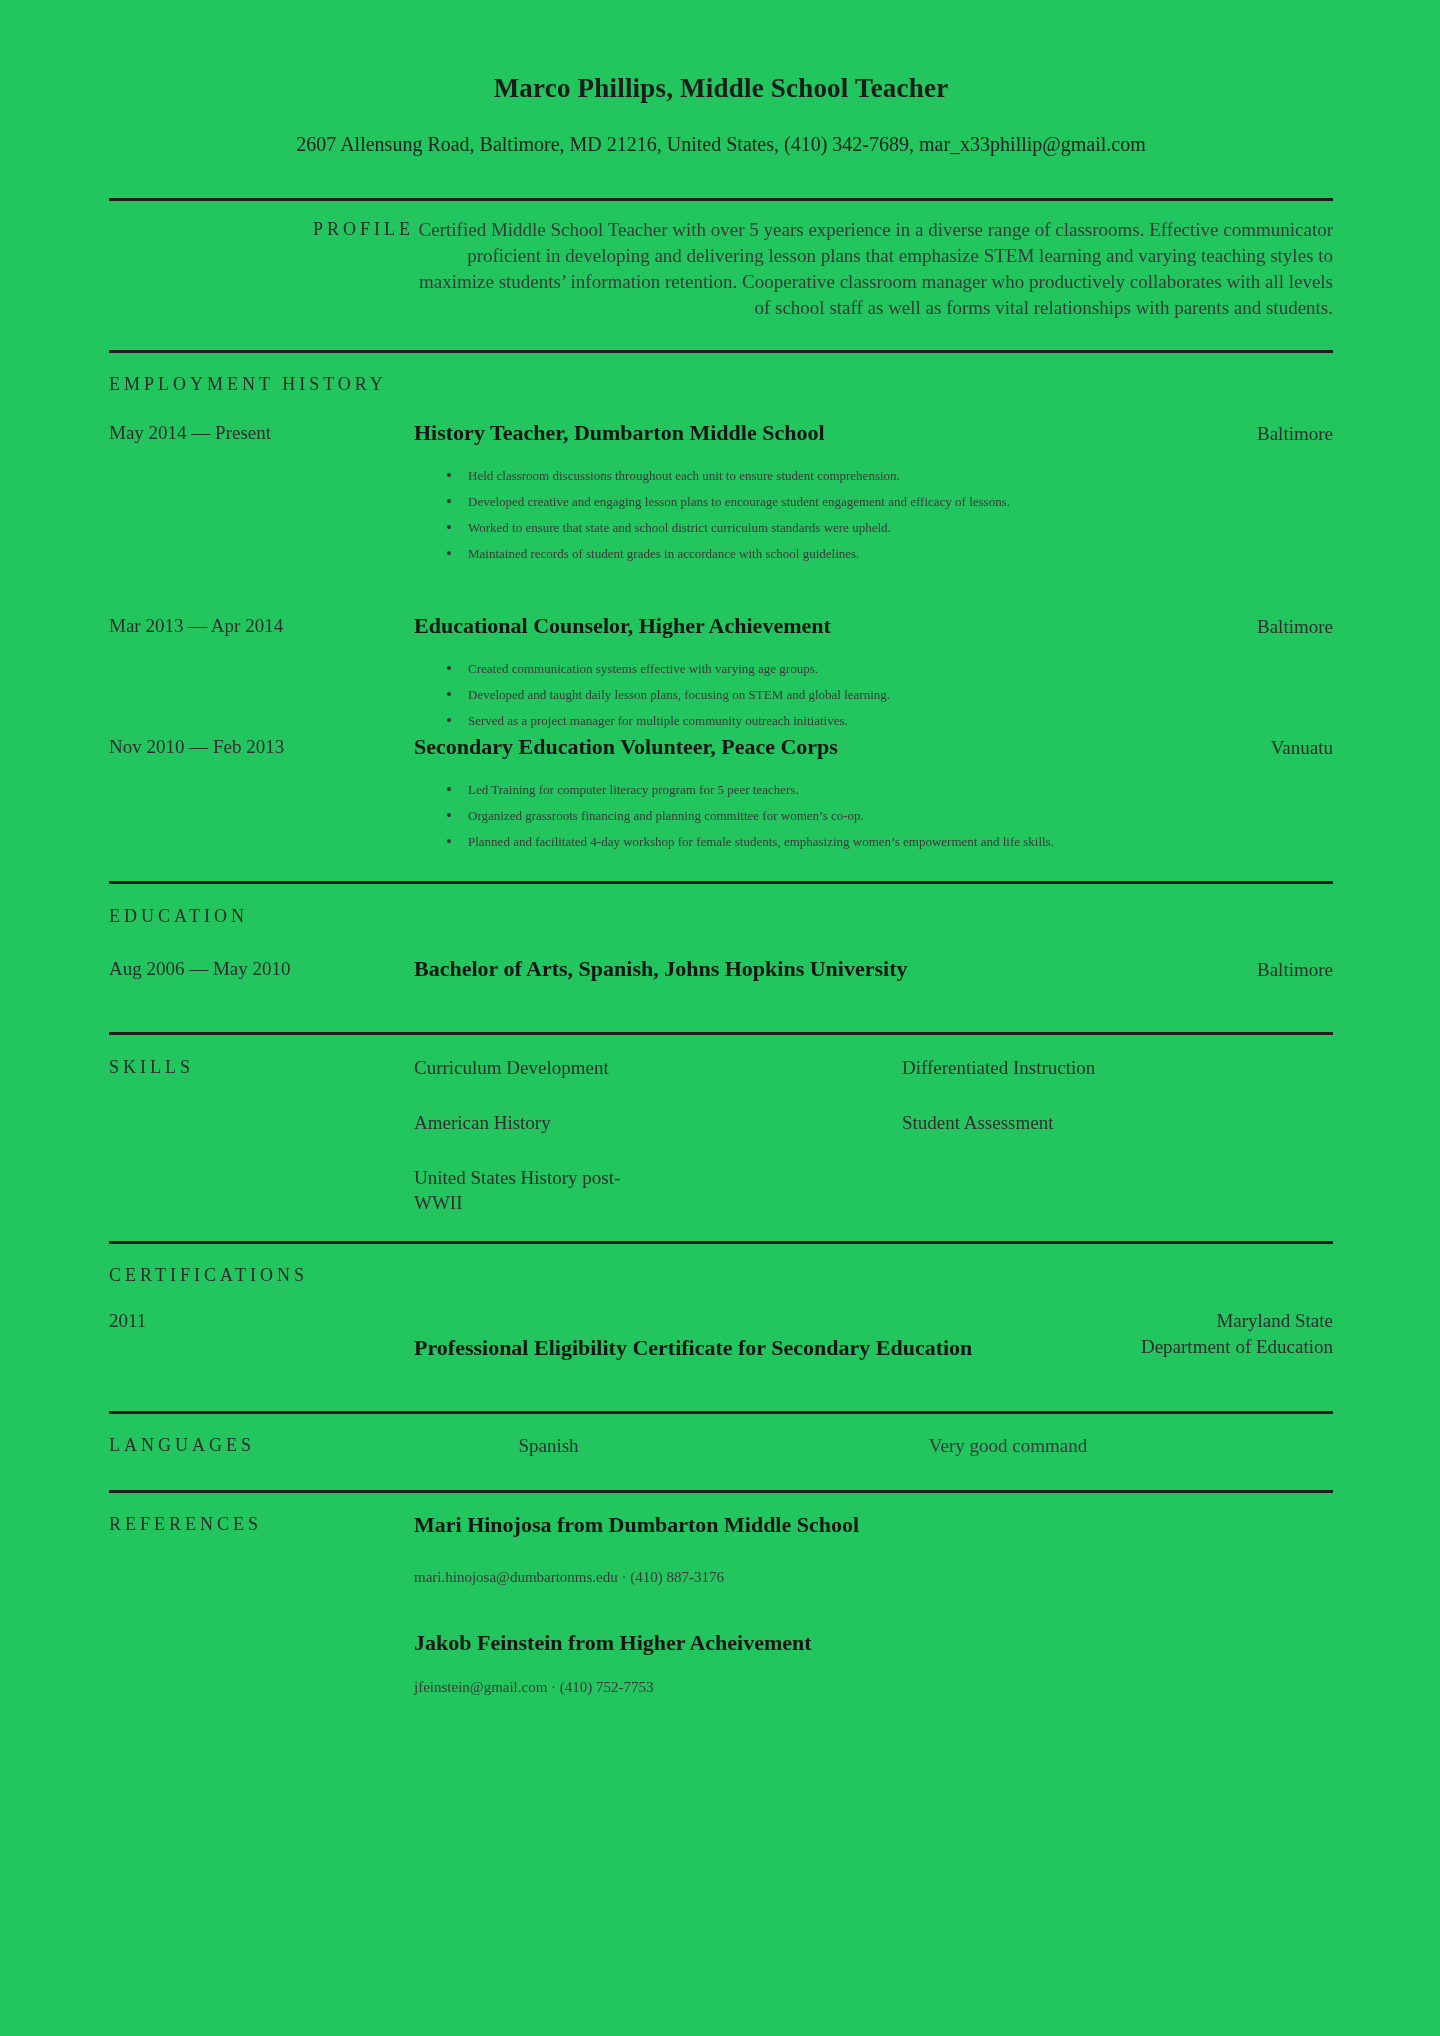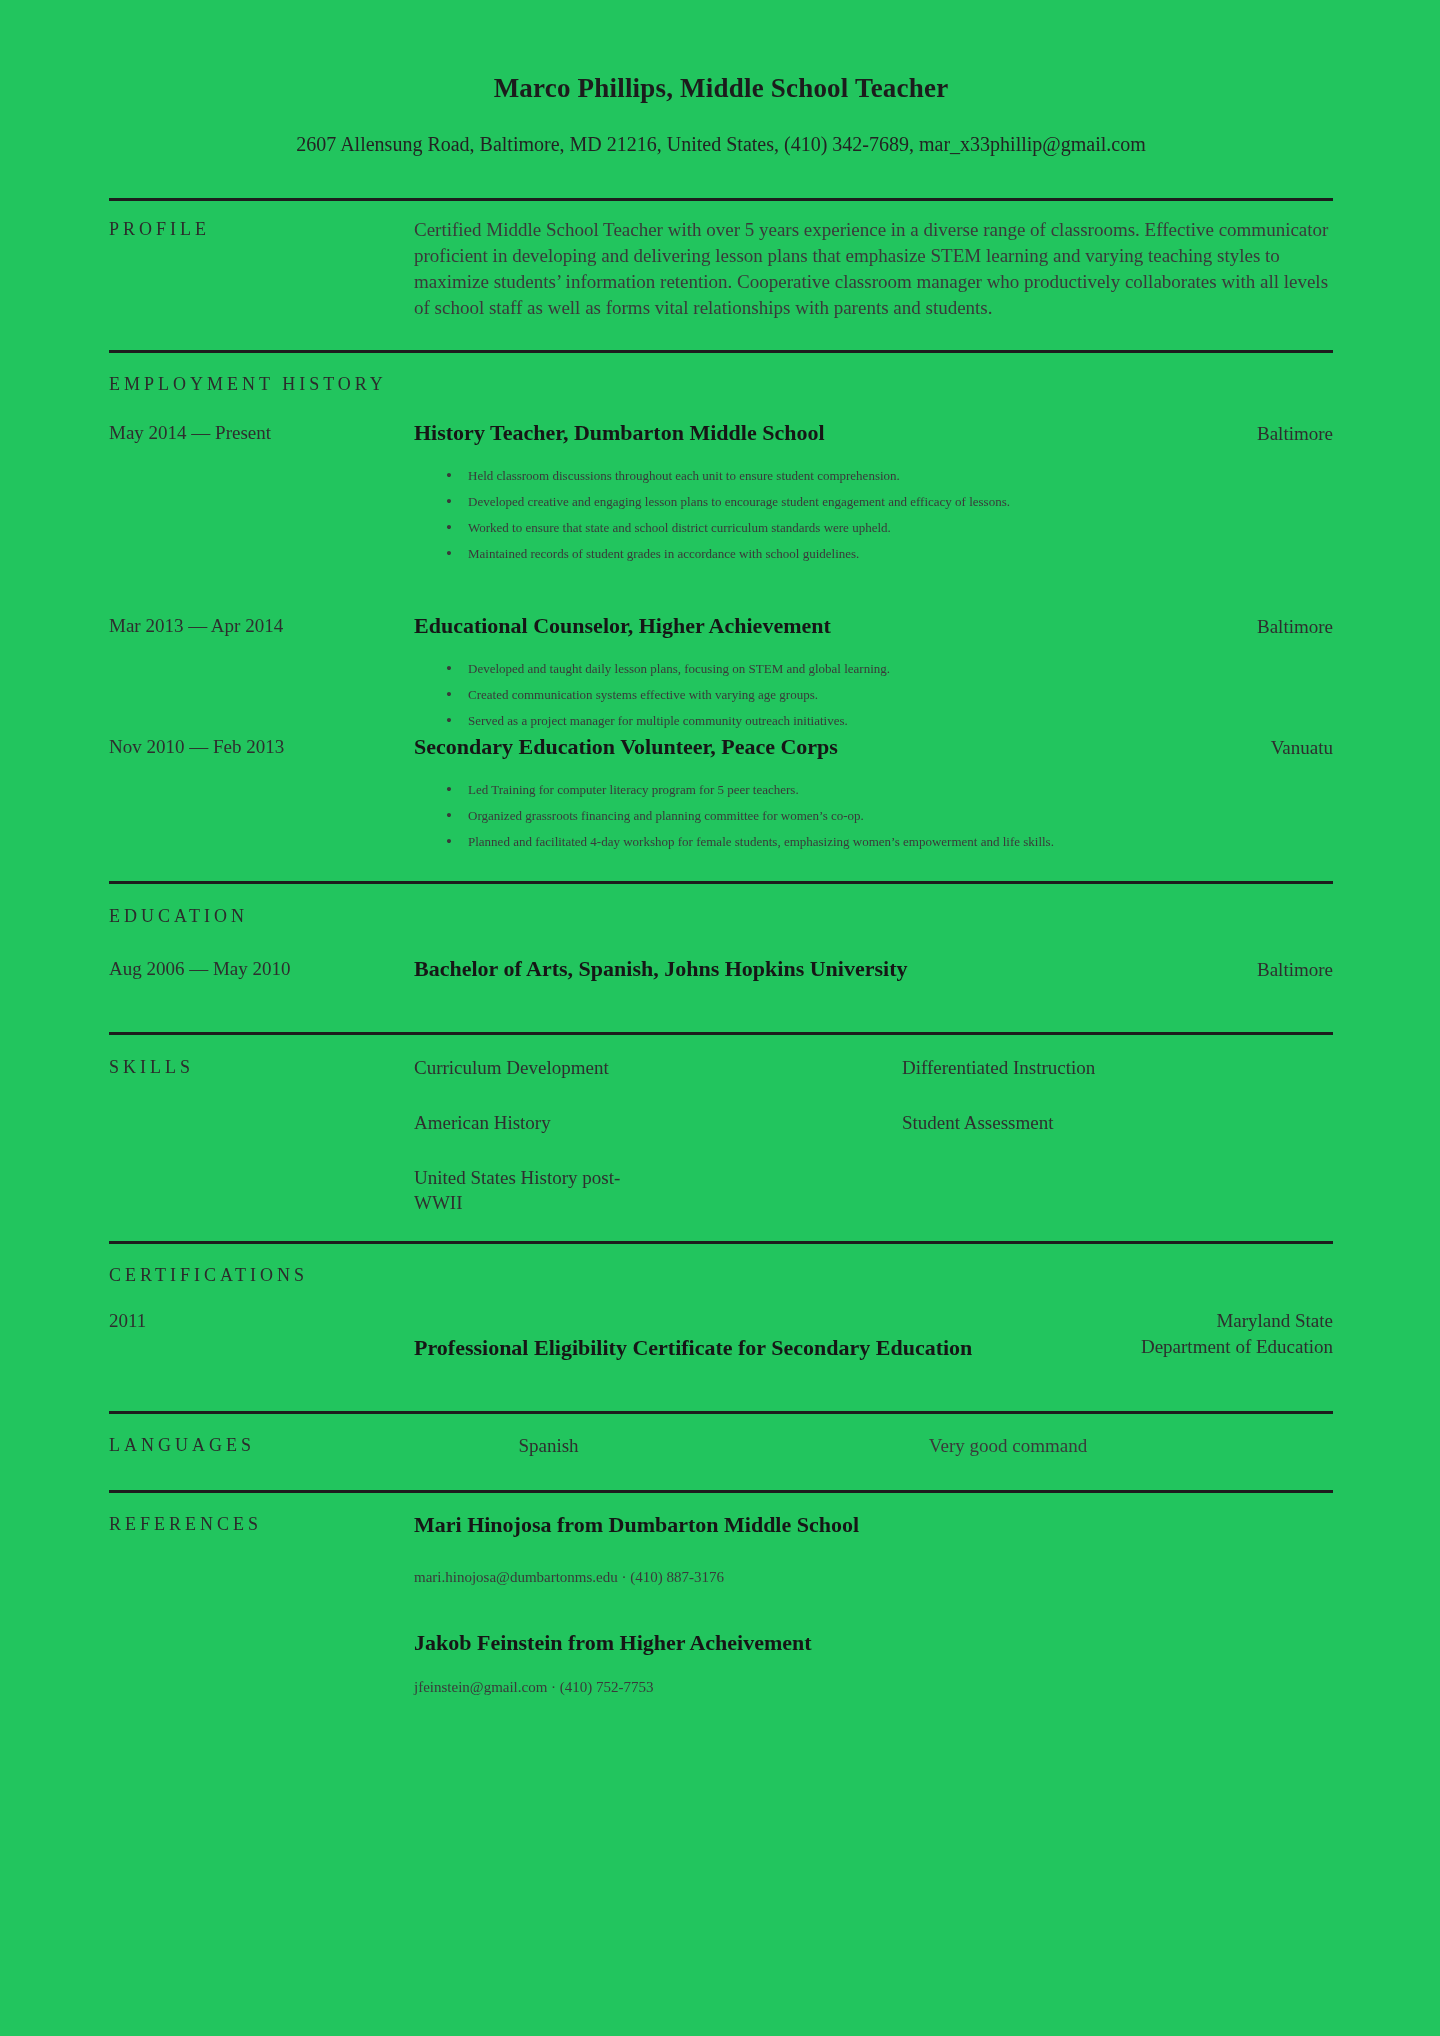--- a/index.html
+++ b/index.html
@@ -91,21 +91,21 @@
   }
   ul.bullets li::before {
     content: "\2022";
     position: absolute;
     left: 32px;
     top: 0;
     font-size: 17px;
     color: #3a3a3a;
   }
   
-  .sec-profile { margin-top: 42px; padding-top: 16px; padding-bottom: 29px; }
+  .sec-profile { margin-top: 42px; padding-top: 16px; padding-bottom: 29px; text-align: right; }
   .sec-employment { padding-top: 19px; padding-bottom: 26px; }
   .job-1 { margin-top: 24px; }
   .job-2 { margin-top: 46px; }
   .job-3 { }
   .sec-education { padding-top: 20px; padding-bottom: 49px; }
   .edu-entry { margin-top: 28px; }
   .sec-skills { padding-top: 20px; padding-bottom: 26px; }
   .skills-grid {
     display: grid;
     grid-template-columns: 488px 1fr;
@@ -203,22 +203,22 @@
     </div>
 
     <div class="row job-2">
       <div class="dates">Mar 2013 — Apr 2014</div>
       <div>
         <div class="entry-head">
           <h2 class="entry-title">Educational Counselor, Higher Achievement</h2>
           <div class="entry-loc">Baltimore</div>
         </div>
         <ul class="bullets">
+          <li>Created communication systems effective with varying age groups.</li>
           <li>Developed and taught daily lesson plans, focusing on STEM and global learning.</li>
-          <li>Created communication systems effective with varying age groups.</li>
           <li>Served as a project manager for multiple community outreach initiatives.</li>
         </ul>
       </div>
     </div>
 
     <div class="row job-3">
       <div class="dates">Nov 2010 — Feb 2013</div>
       <div>
         <div class="entry-head">
           <h2 class="entry-title">Secondary Education Volunteer, Peace Corps</h2>

